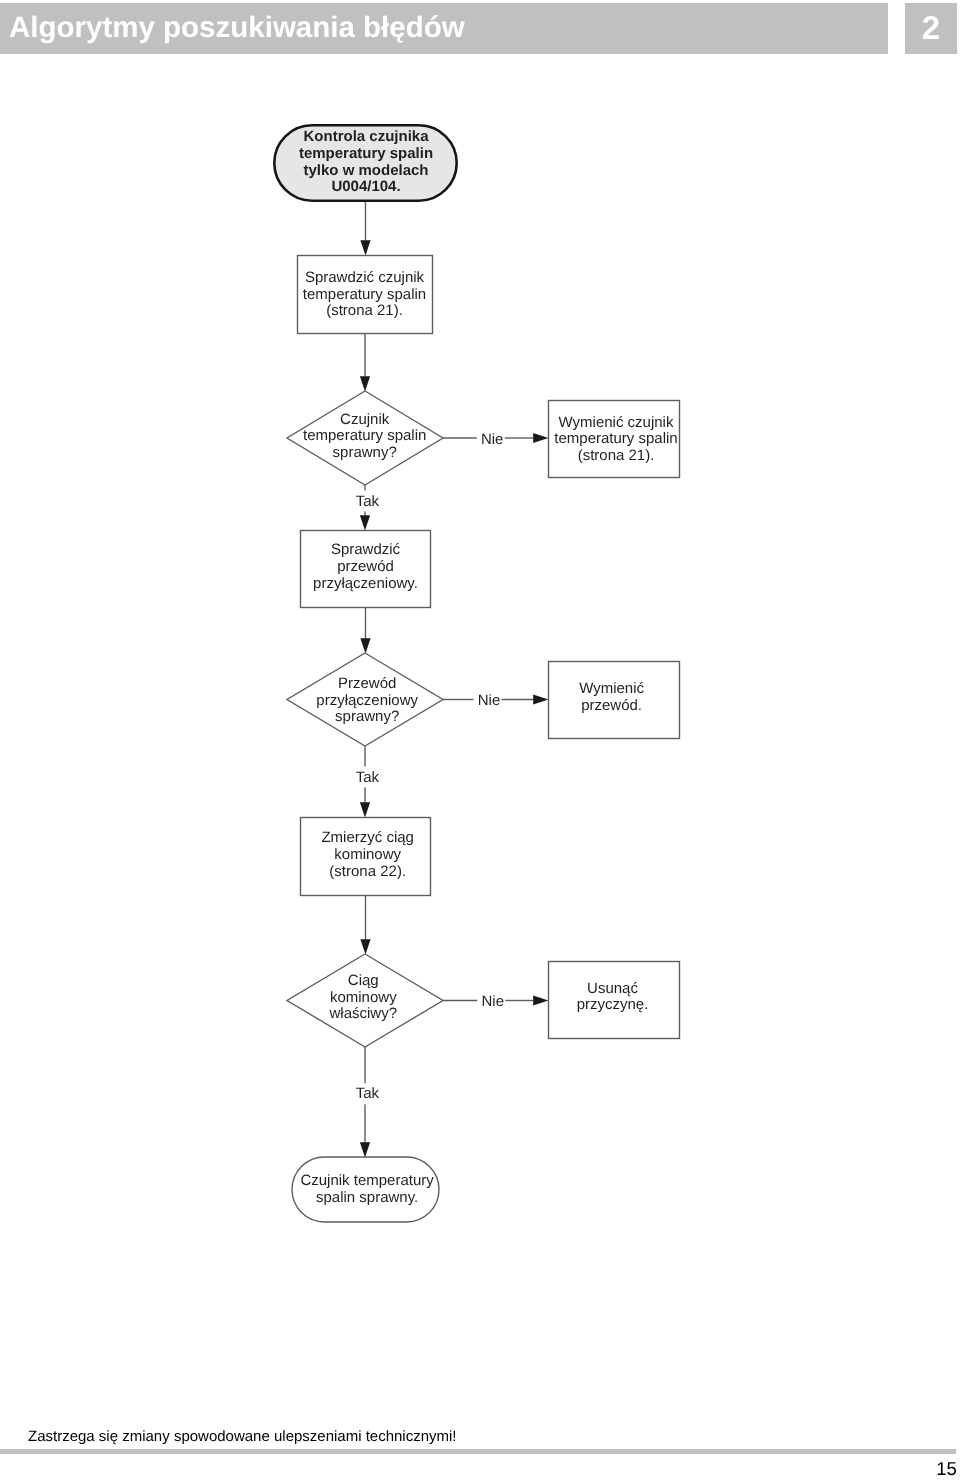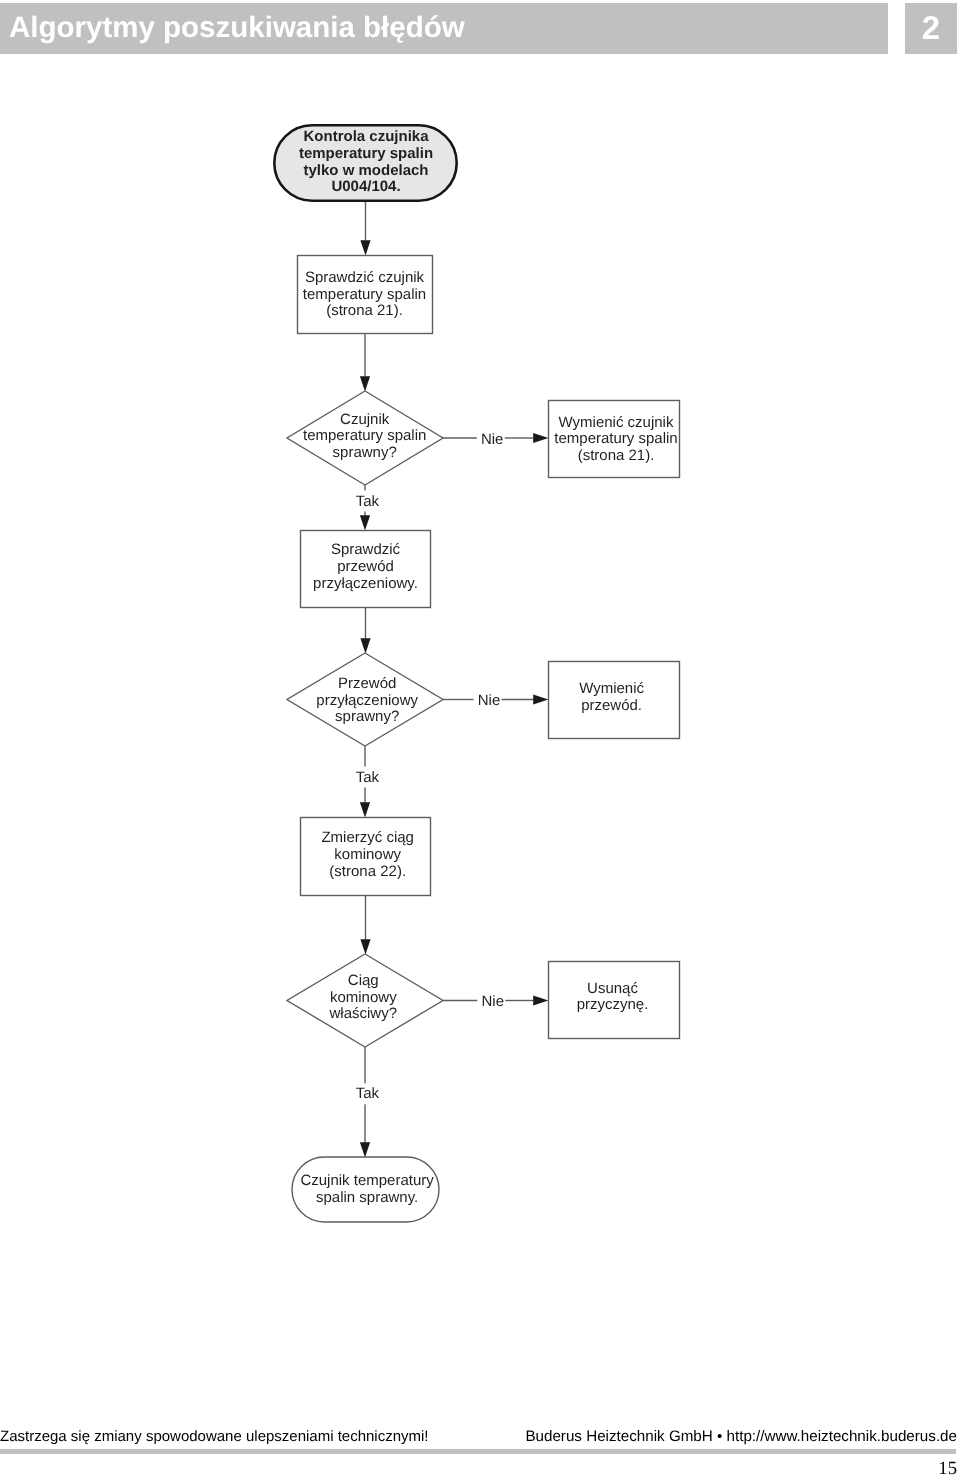--- a/index.html
+++ b/index.html
@@ -14,26 +14,26 @@
              font-size:29.5px;line-height:29.5px;font-weight:bold;color:#ffffff;letter-spacing:0px;
              white-space:nowrap;}
   .hdr-pagebox{position:absolute;left:905px;top:3.2px;width:51.5px;height:51.3px;background:#c0c0c0;}
   .hdr-pagenum{position:absolute;left:905px;top:10.8px;width:52px;height:40px;
                font-size:33px;line-height:33px;font-weight:bold;color:#ffffff;
                text-align:center;}
   
   #flow{position:absolute;left:0;top:0;}
   
   .foot-rule{position:absolute;left:0;top:1448.9px;width:956px;height:5.6px;background:#c0c0c0;}
-  .foot-left{position:absolute;left:0px;top:1429px;font-size:15px;line-height:15px;white-space:nowrap;}
+  .foot-left{position:absolute;left:0px;top:1429px;font-size:15px;line-height:15px;white-space:nowrap;padding-left:28px;}
   .foot-right{position:absolute;left:0;top:1429px;width:957px;text-align:right;
               font-size:15.2px;line-height:15.2px;white-space:nowrap;}
   .foot2-left{position:absolute;left:1px;top:1459.5px;font-size:18.72px;line-height:18.72px;white-space:nowrap;}
   .foot2-right{position:absolute;left:0;top:1459.5px;width:957px;text-align:right;
-               font-size:18.72px;line-height:18.72px;white-space:nowrap;font-family:Liberation Serif, serif;}
+               font-size:18.72px;line-height:18.72px;white-space:nowrap;}
 </style>
 </head>
 <body>
 
 <div class="page">
   <div class="hdr-bar"></div>
   <div class="hdr-title">Algorytmy poszukiwania błędów</div>
   <div class="hdr-pagebox"></div>
   <div class="hdr-pagenum">2</div>
 
@@ -97,15 +97,14 @@
         <text x="367.3" y="505.5" text-anchor="middle" font-family="&quot;Liberation Sans&quot;, sans-serif" font-size="15" fill="#231f20">Tak</text>
         <text x="489" y="705.4" text-anchor="middle" font-family="&quot;Liberation Sans&quot;, sans-serif" font-size="15" fill="#231f20">Nie</text>
         <text x="367.3" y="781.6" text-anchor="middle" font-family="&quot;Liberation Sans&quot;, sans-serif" font-size="15" fill="#231f20">Tak</text>
         <text x="492.8" y="1006.4" text-anchor="middle" font-family="&quot;Liberation Sans&quot;, sans-serif" font-size="15" fill="#231f20">Nie</text>
         <text x="367.3" y="1098.3" text-anchor="middle" font-family="&quot;Liberation Sans&quot;, sans-serif" font-size="15" fill="#231f20">Tak</text>
       </g>
   </svg>
 
   <div class="foot-rule"></div>
   <div class="foot-left">Zastrzega się zmiany spowodowane ulepszeniami technicznymi!</div>
-  <div class="foot-right">Buderus Heiztechnik GmbH • http://www.heiztechnik.buderus.de</div>
   <div class="foot2-right">15</div>
 </div>
 
 </body></html>

